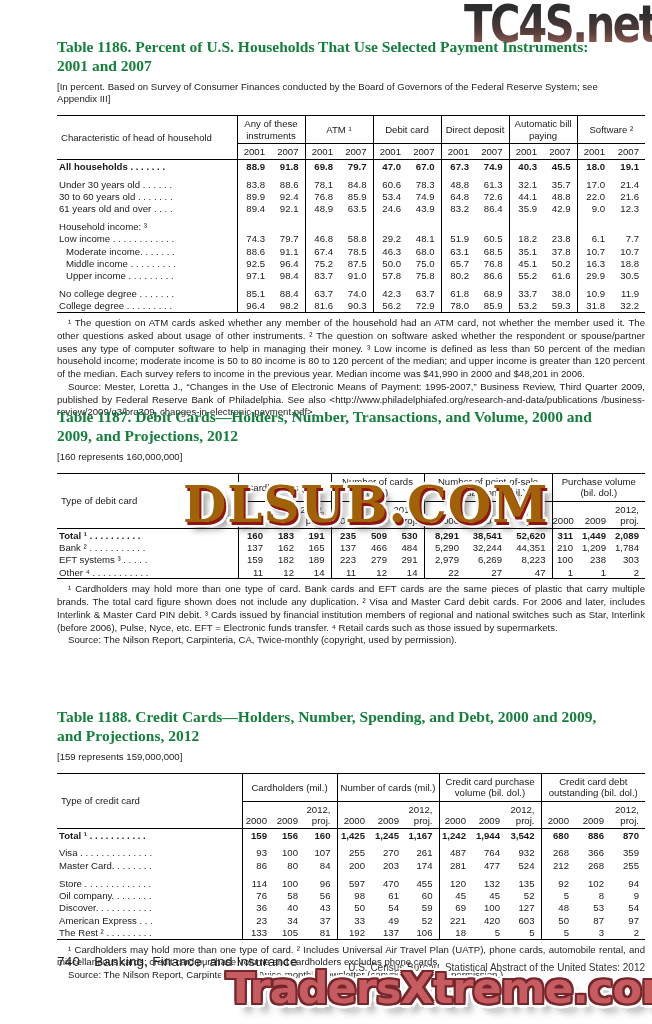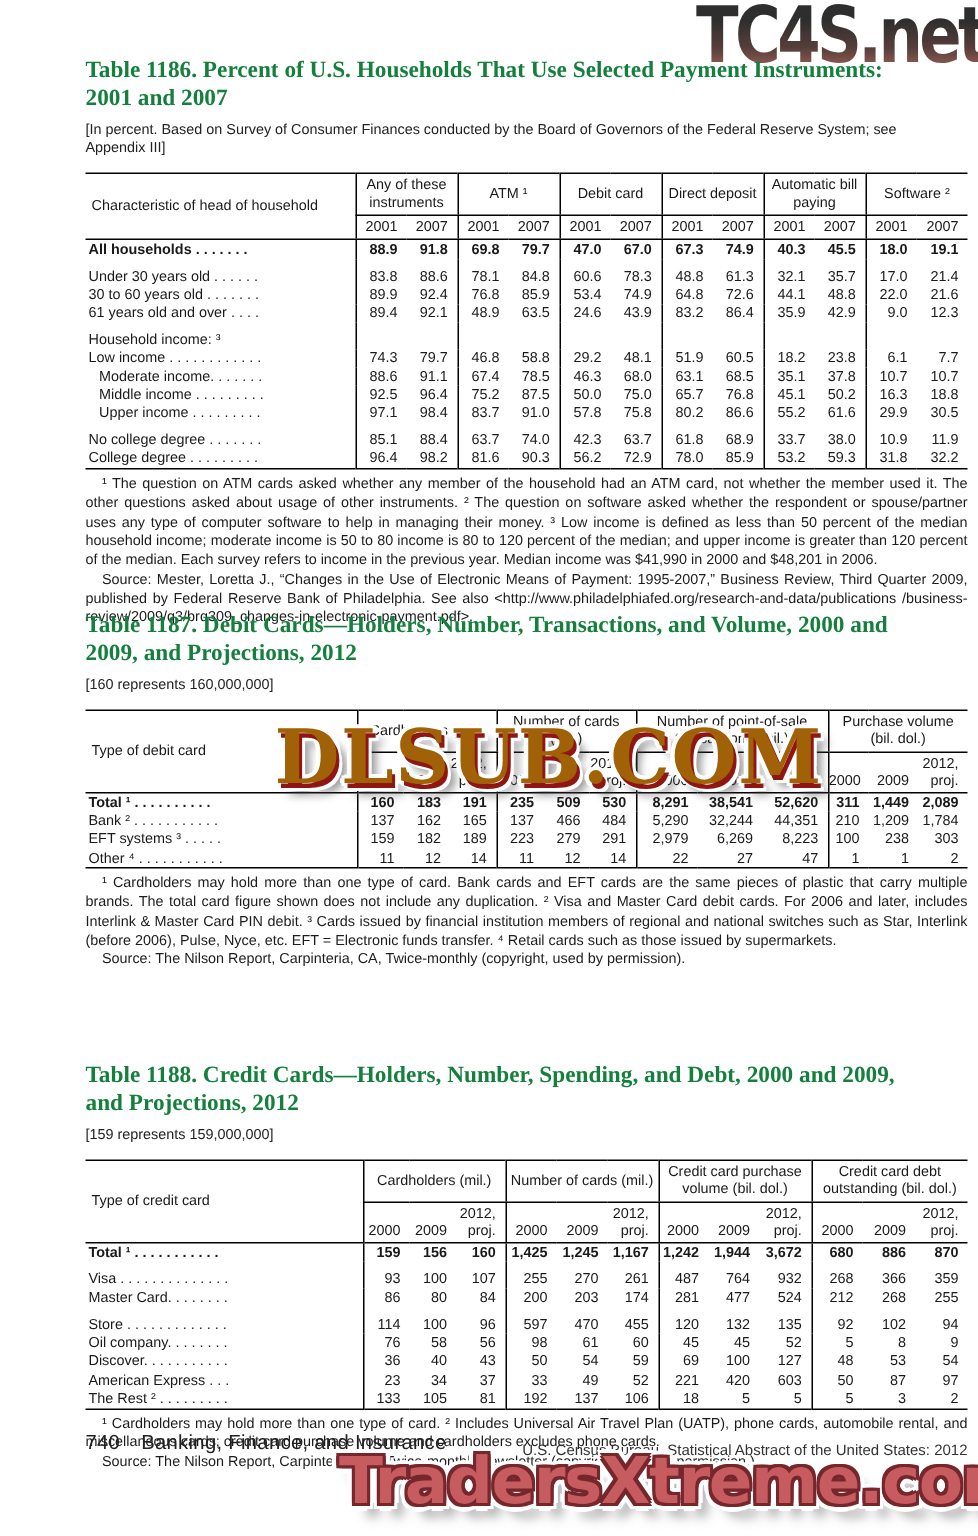--- a/index.html
+++ b/index.html
@@ -467,21 +467,21 @@
           <tr class="bold ">
             <td class="lbl">Total ¹ . . . . . . . . . . .</td>
             <td class="num gs">159</td>
             <td class="num">156</td>
             <td class="num">160</td>
             <td class="num gs">1,425</td>
             <td class="num">1,245</td>
             <td class="num">1,167</td>
             <td class="num gs">1,242</td>
             <td class="num">1,944</td>
-            <td class="num">3,672</td>
+            <td class="num">3,542</td>
             <td class="num gs">680</td>
             <td class="num">886</td>
             <td class="num">870</td>
           </tr>
           <tr class="gap ">
             <td class="lbl">Visa . . . . . . . . . . . . . .</td>
             <td class="num gs">93</td>
             <td class="num">100</td>
             <td class="num">107</td>
             <td class="num gs">255</td>

